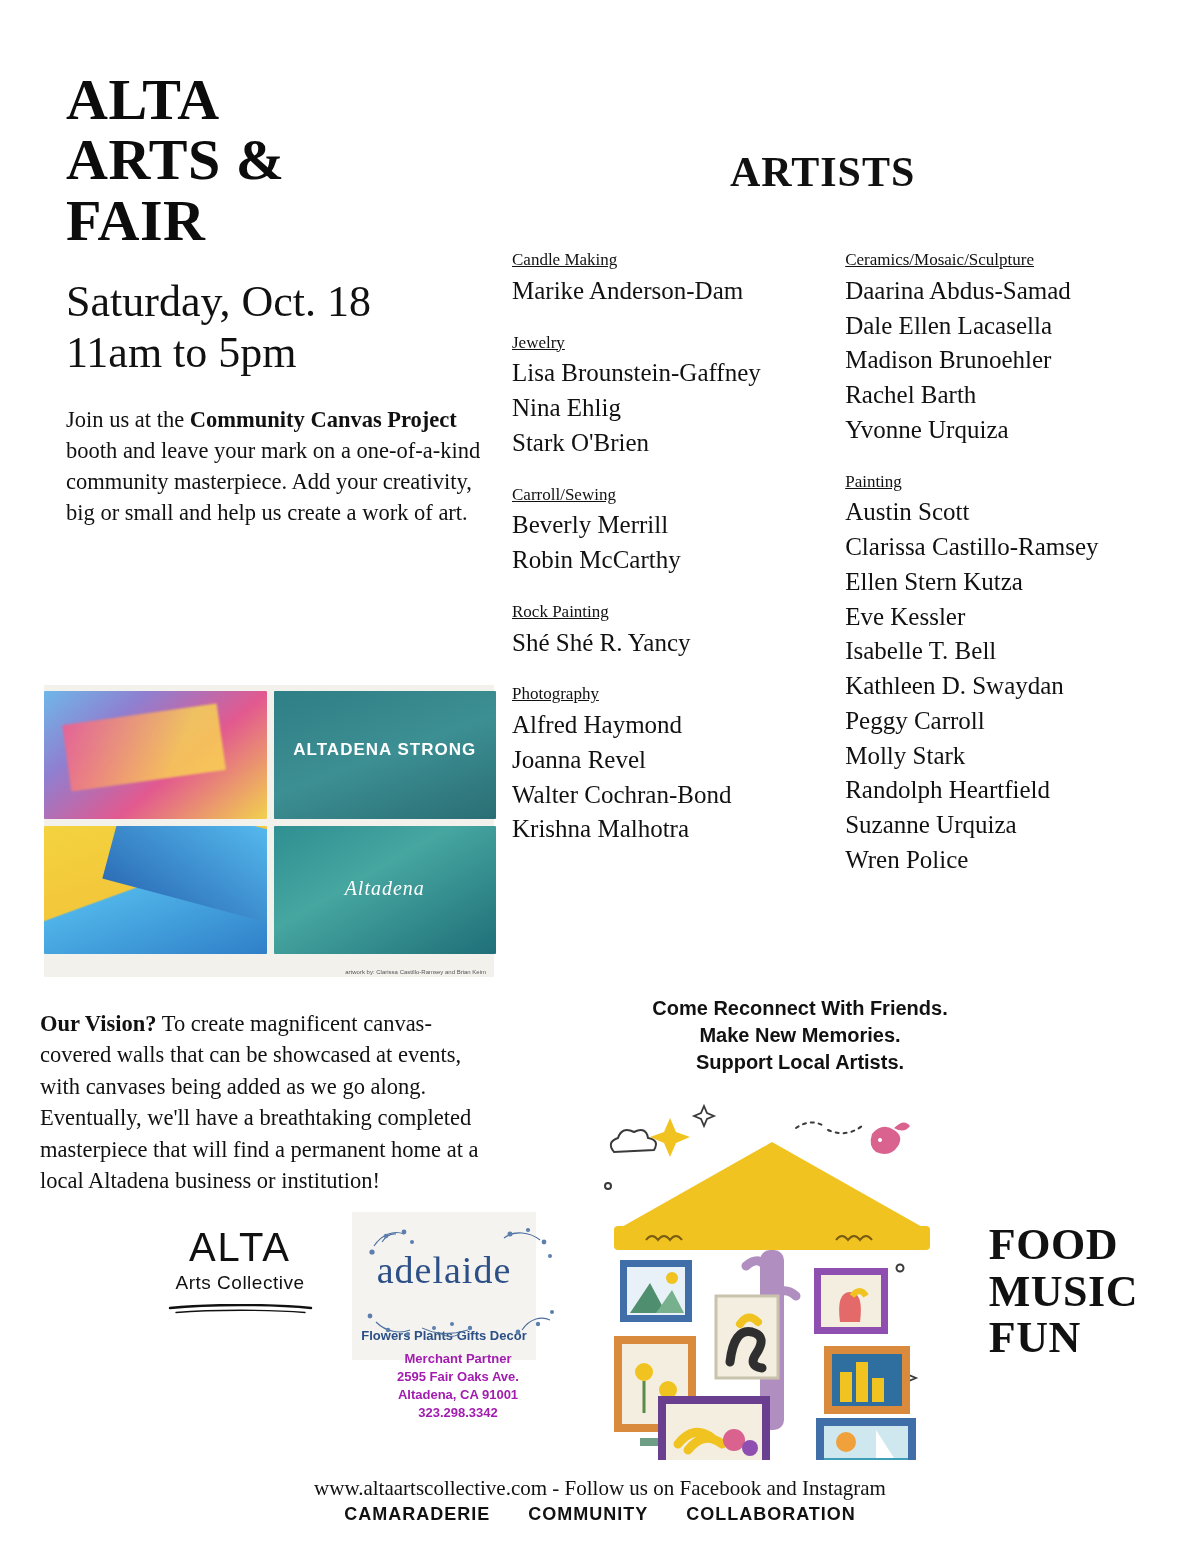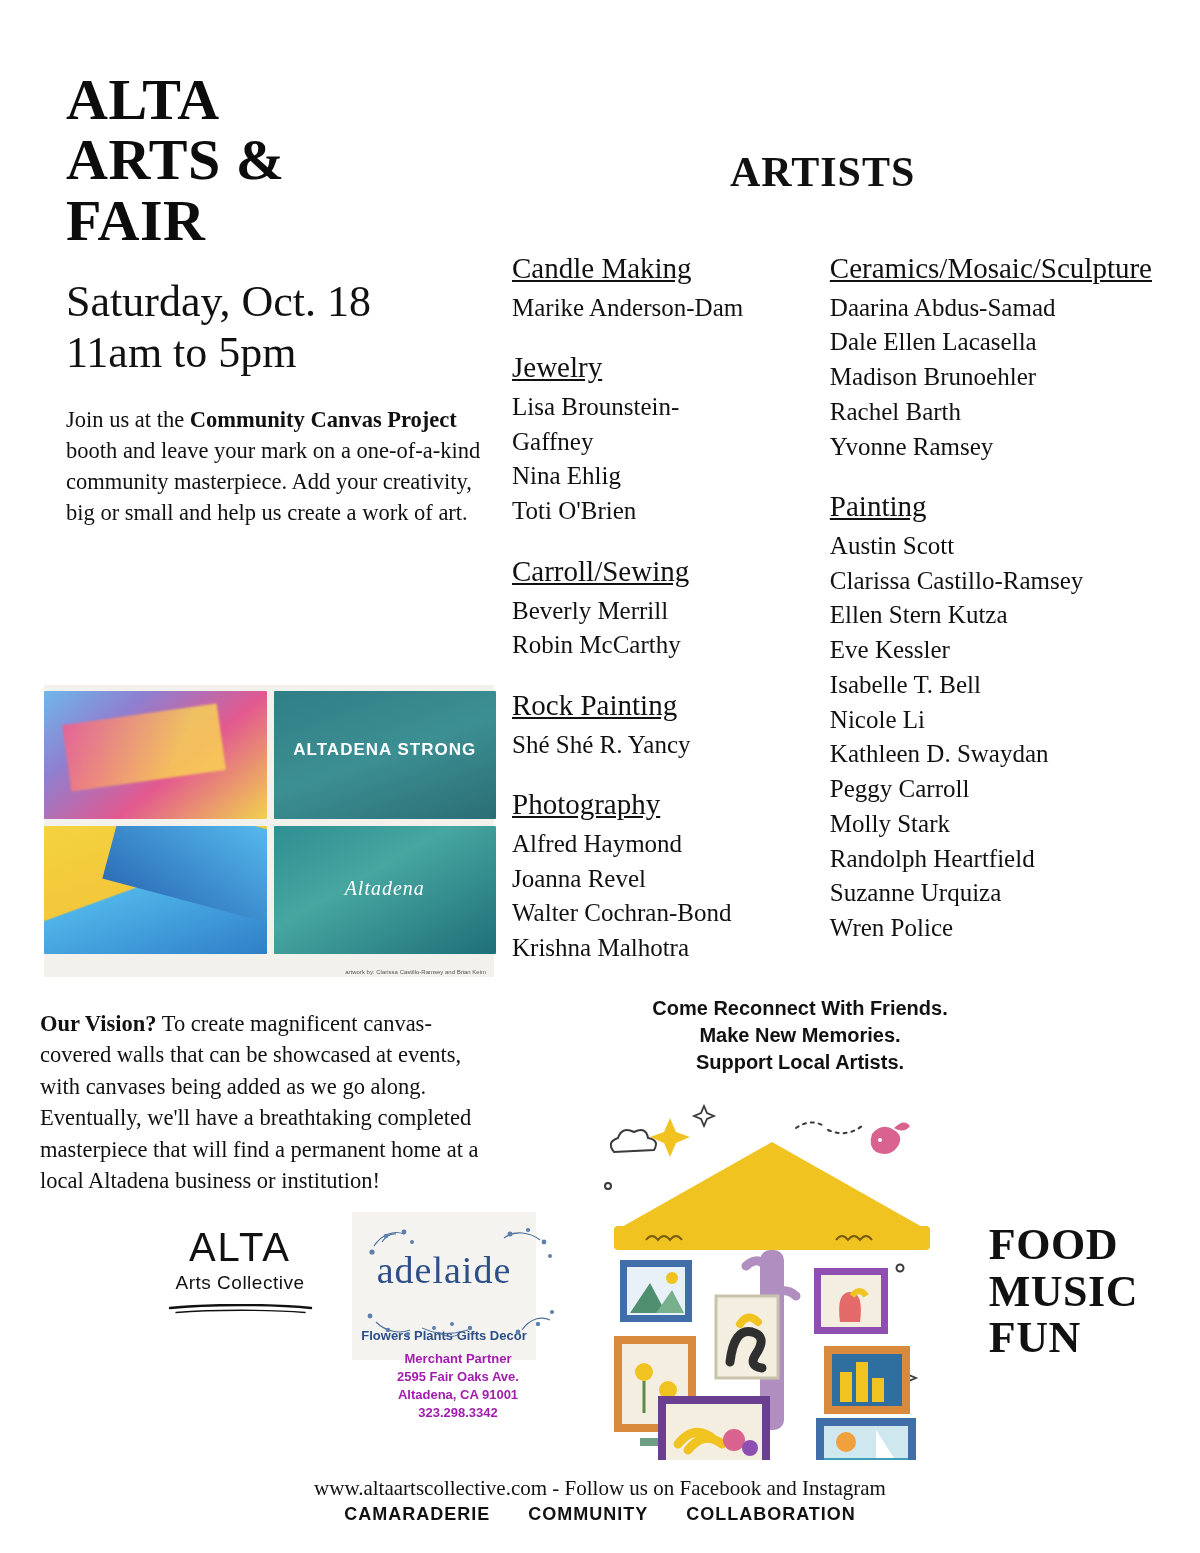--- a/index.html
+++ b/index.html
@@ -201,21 +201,21 @@
     position: absolute;
     left: 512px;
     top: 248px;
     width: 640px;
     display: flex;
     gap: 84px;
   }
   .acol { width: 268px; }
   .acol.wide { width: 330px; }
   .cat {
-    font-size: 29px;
+    font-size: 17px;
     text-decoration: underline;
     margin: 0 0 2px 0;
     line-height: 1.4;
   }
   .cat.gap { margin-top: 22px; }
   .nm {
     font-size: 25px;
     line-height: 1.39;
     margin: 0;
   }
@@ -370,21 +370,21 @@
 
   <div class="artists-head">ARTISTS</div>
   <div class="artists-cols">
     <div class="acol">
       <p class="cat">Candle Making</p>
       <p class="nm">Marike Anderson-Dam</p>
 
       <p class="cat gap">Jewelry</p>
       <p class="nm">Lisa Brounstein-Gaffney</p>
       <p class="nm">Nina Ehlig</p>
-      <p class="nm">Toti O'Brien</p>
+      <p class="nm">Stark O'Brien</p>
 
       <p class="cat gap">Carroll/Sewing</p>
       <p class="nm">Beverly Merrill</p>
       <p class="nm">Robin McCarthy</p>
 
       <p class="cat gap">Rock Painting</p>
       <p class="nm">Shé Shé R. Yancy</p>
 
       <p class="cat gap">Photography</p>
       <p class="nm">Alfred Haymond</p>
@@ -392,29 +392,28 @@
       <p class="nm">Walter Cochran-Bond</p>
       <p class="nm">Krishna Malhotra</p>
     </div>
 
     <div class="acol wide">
       <p class="cat">Ceramics/Mosaic/Sculpture</p>
       <p class="nm">Daarina Abdus-Samad</p>
       <p class="nm">Dale Ellen Lacasella</p>
       <p class="nm">Madison Brunoehler</p>
       <p class="nm">Rachel Barth</p>
-      <p class="nm">Yvonne Ramsey</p>
+      <p class="nm">Yvonne Urquiza</p>
 
       <p class="cat gap">Painting</p>
       <p class="nm">Austin Scott</p>
       <p class="nm">Clarissa Castillo-Ramsey</p>
       <p class="nm">Ellen Stern Kutza</p>
       <p class="nm">Eve Kessler</p>
       <p class="nm">Isabelle T. Bell</p>
-      <p class="nm">Nicole Li</p>
       <p class="nm">Kathleen D. Swaydan</p>
       <p class="nm">Peggy Carroll</p>
       <p class="nm">Molly Stark</p>
       <p class="nm">Randolph Heartfield</p>
       <p class="nm">Suzanne Urquiza</p>
       <p class="nm">Wren Police</p>
     </div>
   </div>
 
   <div class="tagline">

